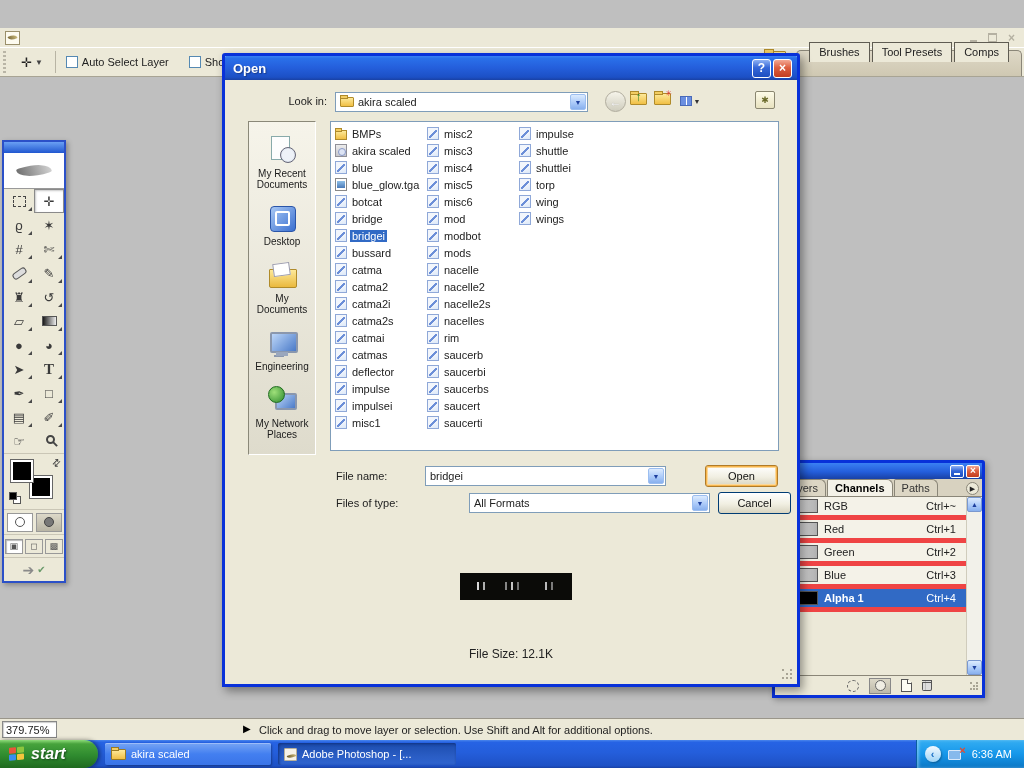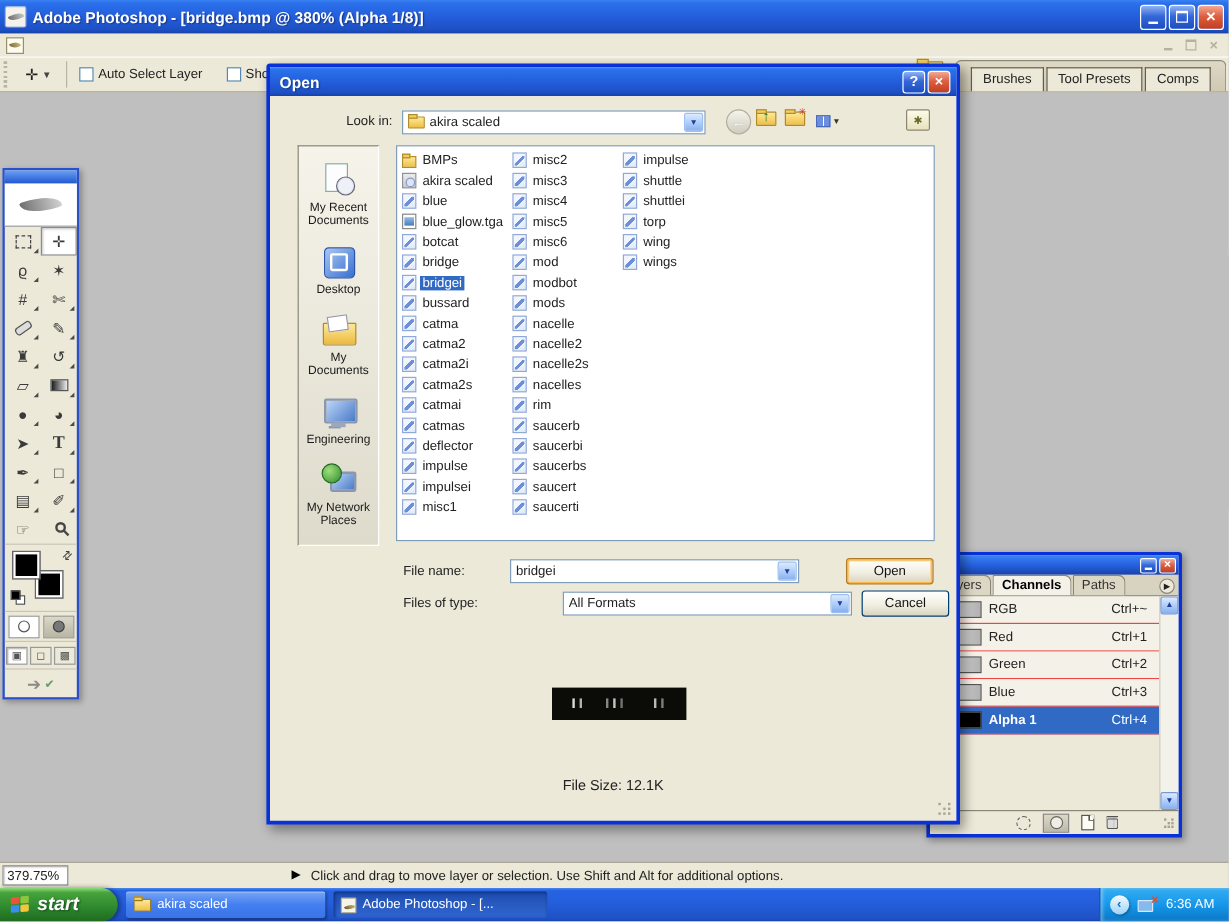--- a/index.html
+++ b/index.html
@@ -44,21 +44,21 @@
   .ob-tool .dd{font-size:8px;color:#444;}
   .ob-sep{width:1px;height:22px;background:#b8b4a4;margin-right:10px;}
   .ob-check{display:flex;align-items:center;margin-right:20px;white-space:nowrap;}
   .checkbox{width:12px;height:12px;border:1px solid #5589b3;background:#fff;margin-right:4px;}
   .ob-right{margin-left:auto;display:flex;align-items:flex-end;height:100%;}
   .fb-icon{width:22px;height:17px;margin:0 10px 6px 0;position:relative;background:linear-gradient(#fde99a,#f0bf45);
     border:1px solid #b08b2a;border-radius:1px;align-self:center;}
   .fb-icon::before{content:"";position:absolute;left:-1px;top:-3px;width:8px;height:3px;background:#f3cd62;border:1px solid #b08b2a;}
   .fb-icon::after{content:"";position:absolute;right:2px;top:2px;width:8px;height:8px;border:2px solid #7a7a7a;border-radius:50%;background:#e8f2fa;}
   .pwell{display:flex;align-items:flex-end;gap:2px;background:linear-gradient(#ded8c6,#cfc8b2);
-    border:1px solid #8a8678;border-bottom:none;border-radius:5px 5px 0 0;height:26px;padding:4px 12px 0 12px;margin-right:2px;}
+    border:1px solid #8a8678;border-bottom:none;border-radius:5px 5px 0 0;height:26px;padding:4px 12px 14px 12px;margin-right:2px;}
   .pwell-tab{border:1px solid #5f5c52;border-bottom:none;background:#ece9d8;padding:3px 9px 4px 9px;}
 
   
   .workspace{position:absolute;left:0;top:78px;width:1024px;height:640px;background:#bfbfbf;}
 
   
   #toolbox{position:absolute;left:2px;top:140px;width:64px;background:#ece9d8;border:2px solid #2b50c8;
     z-index:2;box-shadow:2px 2px 5px rgba(0,0,0,.3);}
   .tbx-title{height:11px;background:linear-gradient(180deg,#6aa0f4,#2057d0);}
   .tbx-feather{height:36px;background:#fff;border-bottom:1px solid #999;display:flex;align-items:center;justify-content:center;}
@@ -183,21 +183,21 @@
   .pal-btn.close{background:linear-gradient(180deg,#f3a894,#dd5f40 45%,#c33d20);font-size:10px;font-weight:bold;}
   .pal-btn.close::before{content:"×";margin-top:-1px;}
   .pal-tabs{height:18px;background:#d8d2c0;display:flex;align-items:flex-end;padding-left:2px;position:relative;border-bottom:1px solid #8a8678;}
   .ch-tab{border:1px solid #8a8678;border-bottom:none;background:#dcd6c4;padding:2px 7px 2px 7px;margin-right:1px;
     border-radius:2px 6px 0 0;color:#333;}
   .ch-tab.active{background:#f4f2e8;font-weight:bold;color:#000;}
   .pal-menu-btn{position:absolute;right:3px;top:3px;width:13px;height:13px;border-radius:50%;border:1px solid #8a8678;
     background:#ece9d8;display:flex;align-items:center;justify-content:center;font-size:7px;color:#222;}
   .pal-menu-btn::before{content:"▶";}
   #channel-rows{position:absolute;left:0;top:34px;width:191px;}
-  .ch-row{height:23px;display:flex;align-items:center;border-bottom:1px solid #ef4444;background:#f4f2e8;}
+  .ch-row{height:23px;display:flex;align-items:center;border-bottom:5px solid #ef4444;background:#f4f2e8;}
   .ch-thumb{width:40px;height:14px;margin-left:3px;border:1px solid #555;flex:none;
     background:linear-gradient(90deg,#b4b4b4,#dadada 50%,#b0b0b0);}
   .ch-thumb.black{background:#000;}
   .ch-name{margin-left:6px;}
   .ch-key{margin-left:auto;padding-right:10px;}
   .ch-row.selected{background:#316ac5;color:#fff;}
   .ch-row.selected .ch-name{font-weight:bold;}
   .pal-scroll{position:absolute;left:191px;top:34px;width:16px;height:178px;background:#f2f1ea;border-left:1px solid #d0ccbc;}
   .scroll-btn{position:absolute;left:0px;width:15px;height:15px;border:1px solid #7a98cf;border-radius:2px;
     background:linear-gradient(180deg,#dcebfe,#a8c8f8 60%,#88b0ee);display:flex;align-items:center;justify-content:center;
@@ -255,31 +255,20 @@
   .tray-net{width:17px;height:13px;position:relative;}
   .tray-net::before{content:"";position:absolute;left:0;top:2px;width:11px;height:8px;border:1px solid #d8e8fa;background:#86b9ec;border-radius:1px;}
   .tray-net::after{content:"×";position:absolute;right:-1px;top:-4px;color:#e84a2a;font-weight:bold;font-size:11px;}
   .tray-clock{font-size:11px;}
 </style>
 </head>
 <body>
 
 <div id="screen">
 
-  <div class="titlebar">
-    <span class="app-icon">
-        <span class="feather-g"></span>
-      </span>
-    <span class="title-text">Adobe Photoshop - [bridge.bmp @ 380% (Alpha 1/8)]</span>
-    <span class="tb-btns">
-      <span class="tb-btn min"></span>
-      <span class="tb-btn restore"></span>
-      <span class="tb-btn close"></span>
-    </span>
-  </div>
 
   <div class="menubar">
     <span class="doc-icon"></span>
     <span class="menu-right">
       <span class="mr m1"></span>
       <span class="mr m2"></span>
       <span class="mr m3"></span>
     </span>
   </div>
 

